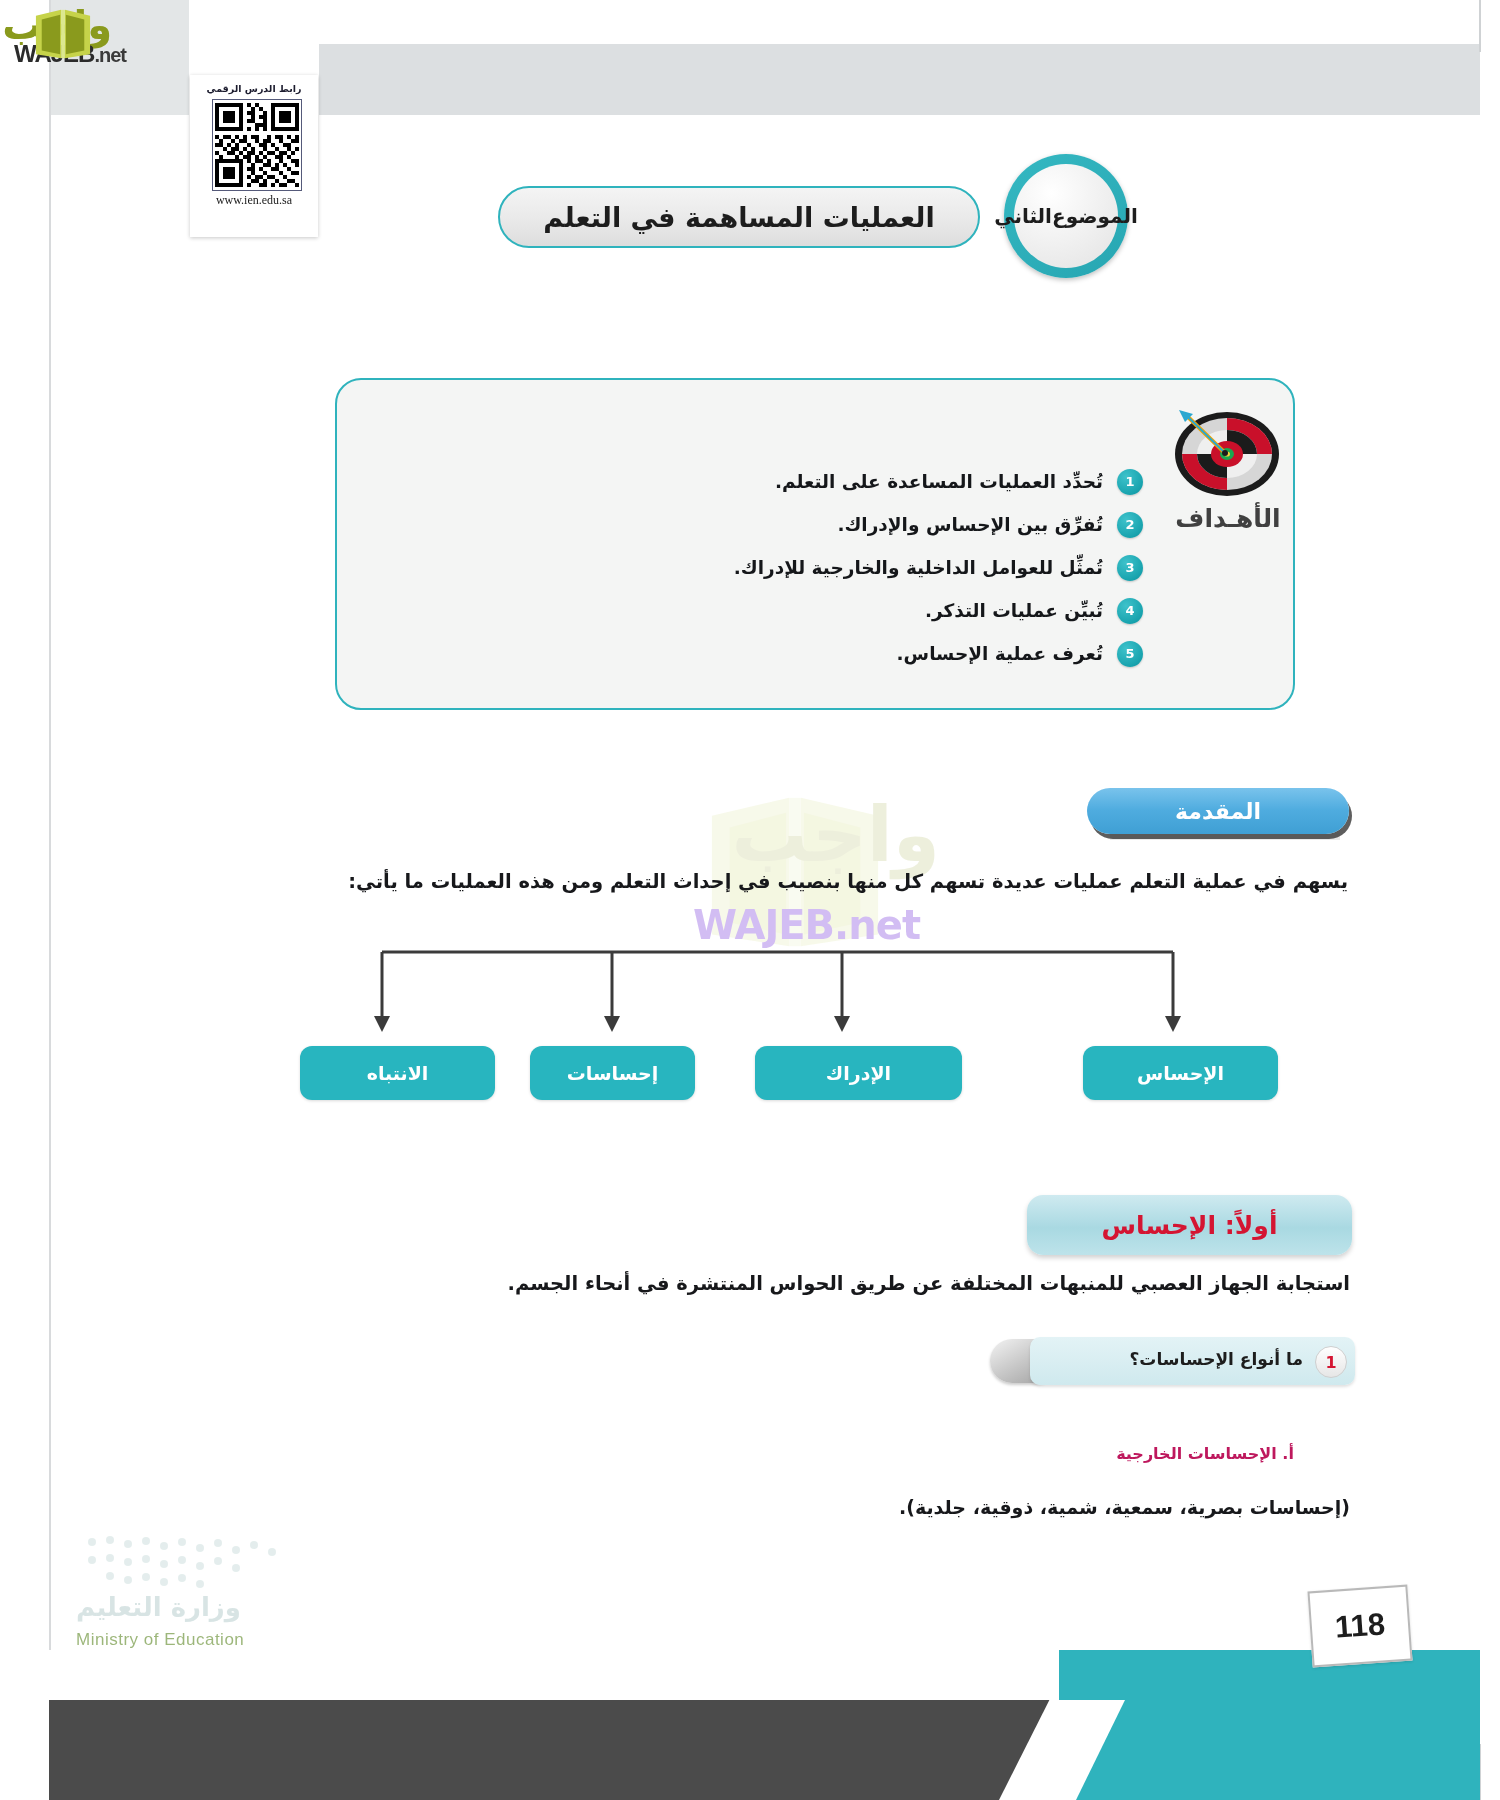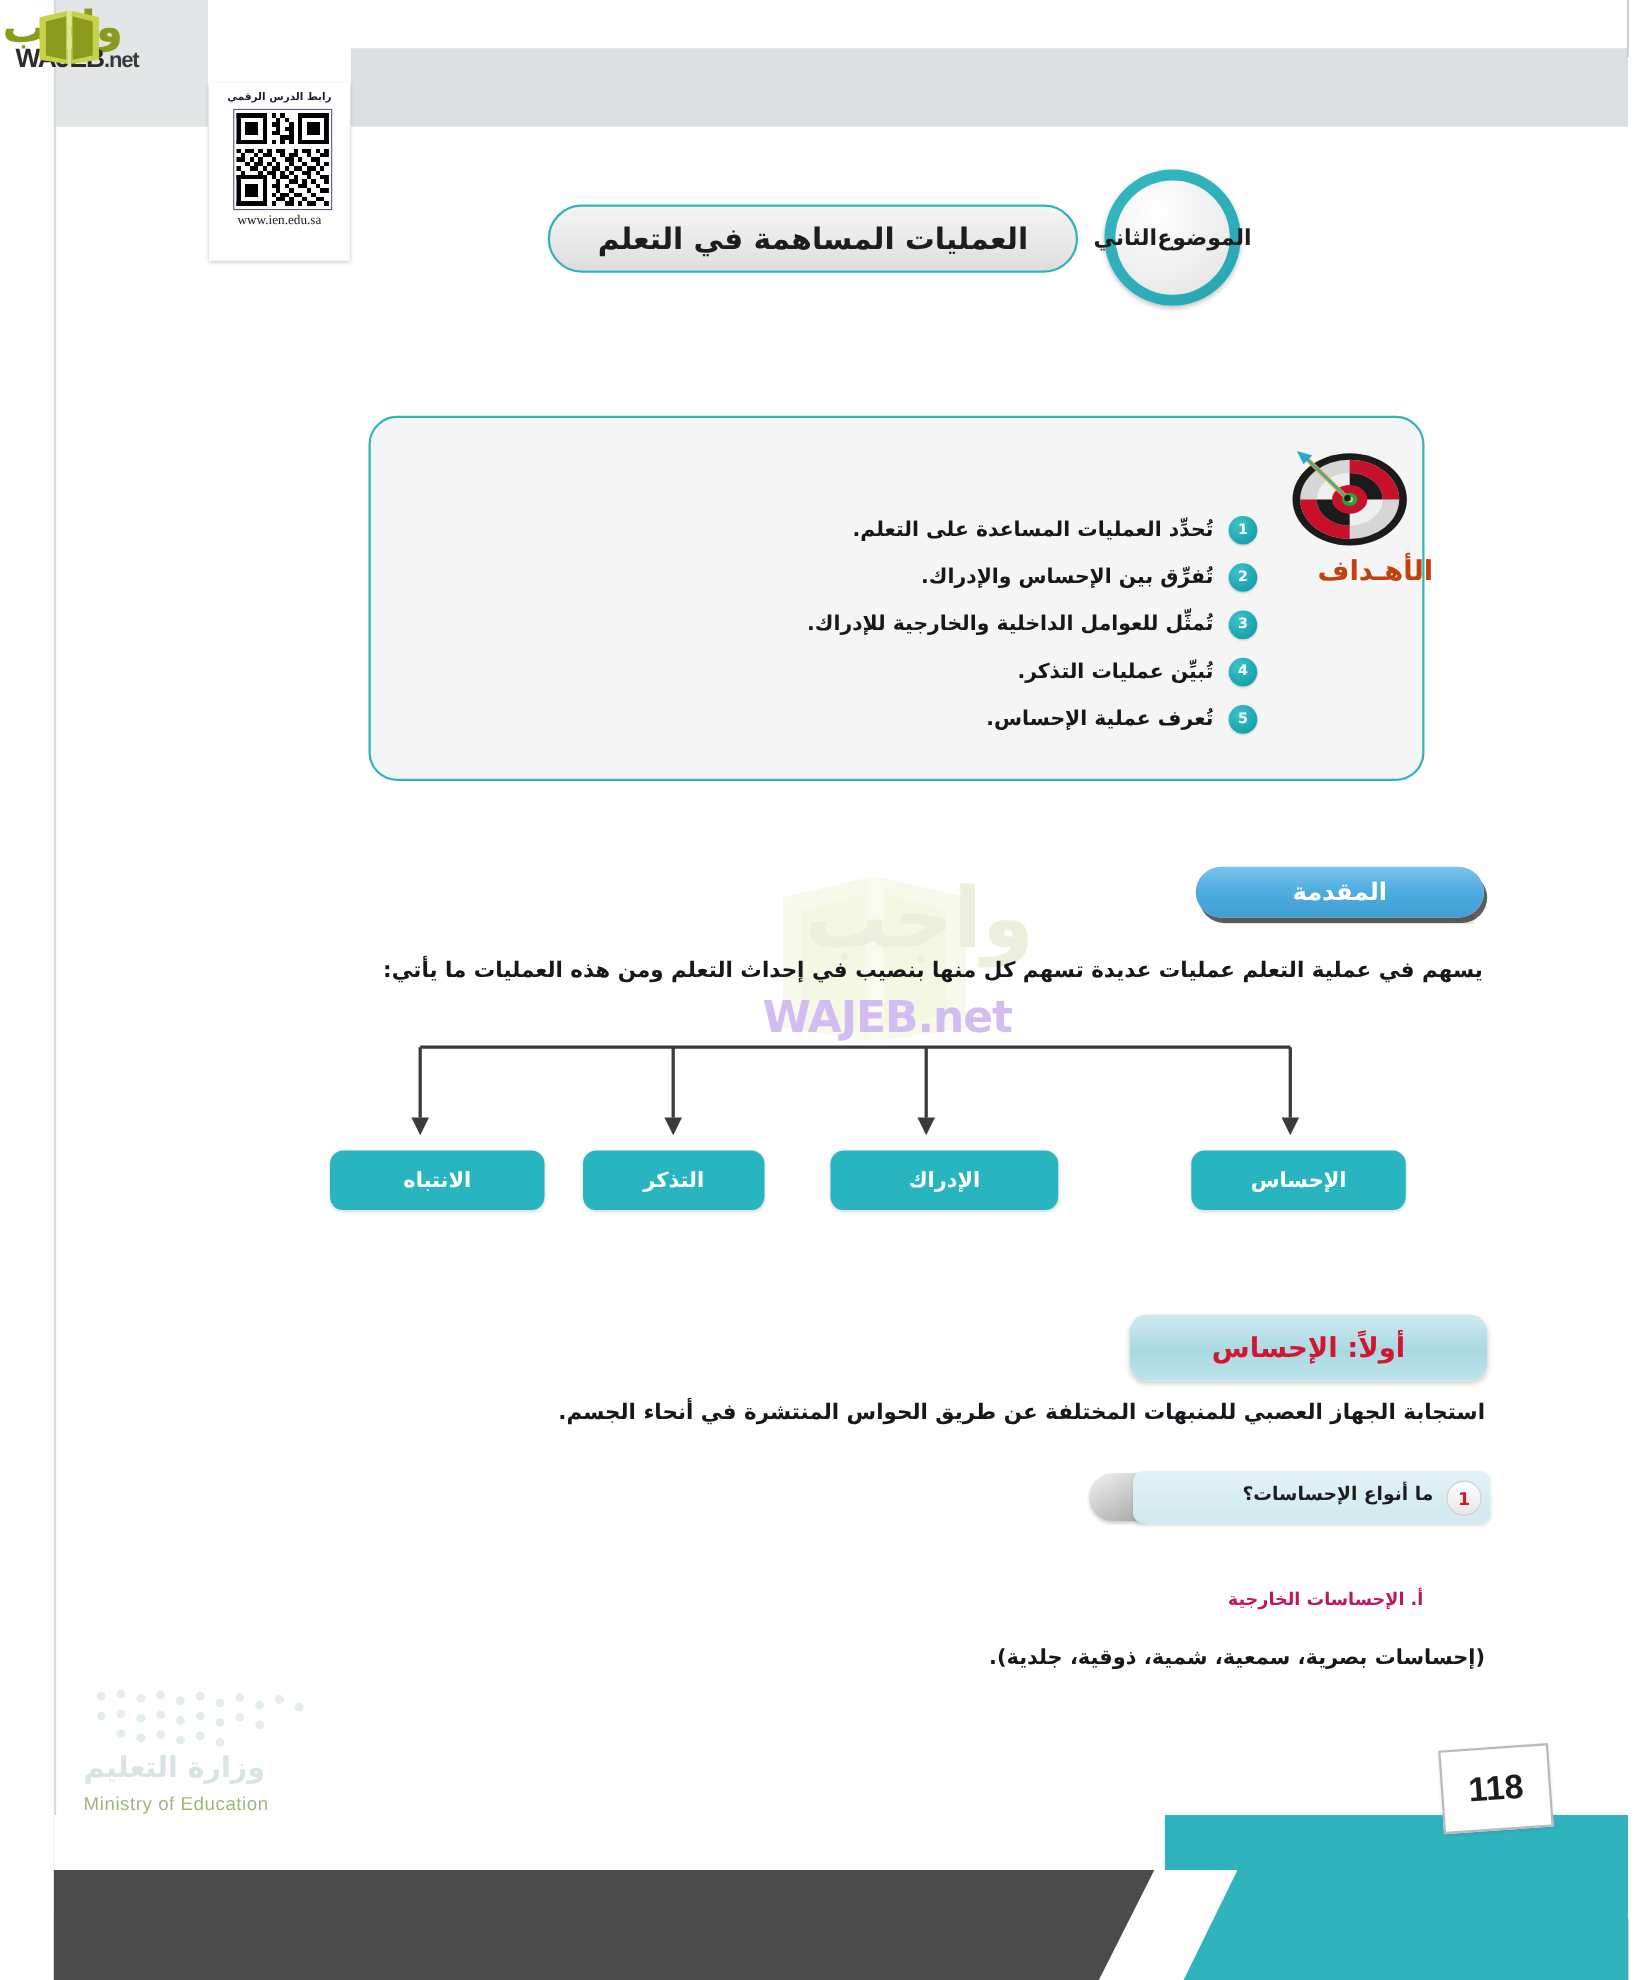--- a/index.html
+++ b/index.html
@@ -72,22 +72,22 @@
   }
 
   
   #obj-card{
     left:335px;top:378px;width:960px;height:332px;border-radius:26px;
     background:#f4f5f4;border:2px solid #2fb3bd;box-sizing:border-box;
   }
   #obj-icon-wrap{position:absolute;right:-10px;top:28px;width:150px;height:140px;}
   #dart-svg{position:absolute;left:18px;top:0;}
   #obj-icon-label{
-    position:absolute;left:0;top:96px;width:150px;text-align:right;
-    font-size:25px;font-weight:bold;color:#c2410c;direction:rtl;letter-spacing:1px;
+    position:absolute;left:0;top:96px;width:150px;text-align:center;
+    font-size:25px;font-weight:bold;color:#404040;direction:rtl;letter-spacing:1px;
   }
   #obj-heading{
     position:absolute;right:150px;top:35px;width:760px;text-align:right;
     font-size:19px;font-weight:bold;color:#e8174a;direction:rtl;
   }
   #obj-list{position:absolute;right:150px;top:80px;width:770px;}
   .obj-row{
     display:flex;align-items:center;justify-content:flex-start;
     direction:rtl;height:43px;
   }
@@ -445,21 +445,21 @@
     <polygon points="534,86 550,86 542,102" fill="#3b3b3b"></polygon>
     <polygon points="865,86 881,86 873,102" fill="#3b3b3b"></polygon>
   </svg>
   <div class="flow-box" style="left:783px;width:195px;">
     <span>الإحساس</span>
   </div>
   <div class="flow-box" style="left:455px;width:207px;">
     <span>الإدراك</span>
   </div>
   <div class="flow-box" style="left:230px;width:165px;">
-    <span>التذكر</span>
+    <span>إحساسات</span>
   </div>
   <div class="flow-box" style="left:0px;width:195px;">
     <span>الانتباه</span>
   </div>
 </div>
 
 <div class="abs" id="sec1-pill">
   <div id="sec1-pill-text">أولاً: الإحساس</div>
 </div>
 <div class="abs" id="sec1-para">استجابة الجهاز العصبي للمنبهات المختلفة عن طريق الحواس المنتشرة في أنحاء الجسم.</div>

